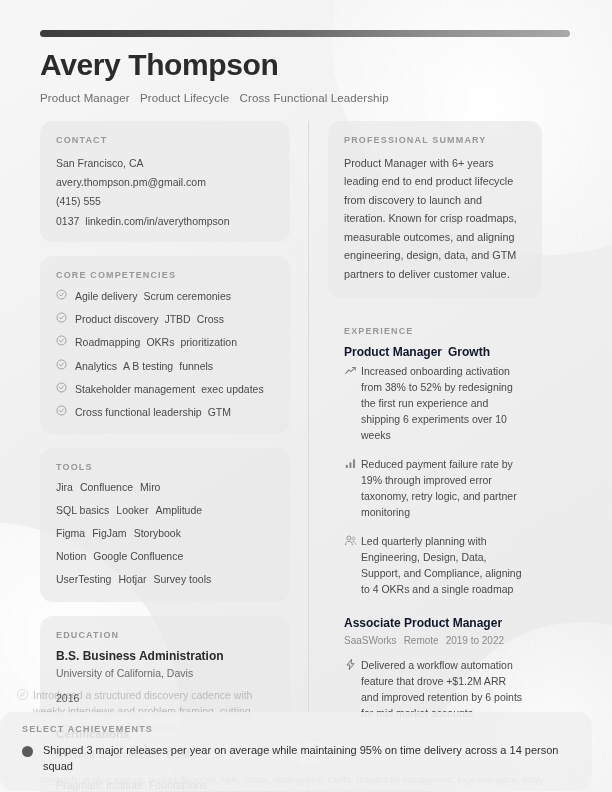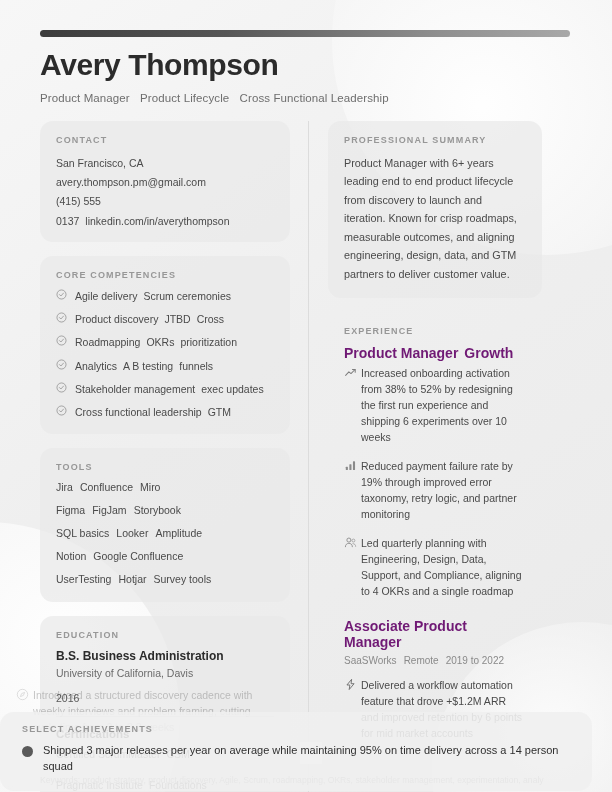--- a/index.html
+++ b/index.html
@@ -204,23 +204,23 @@
   .cert-gap { height: 13px; }
 
   
   .summary-text {
     font-size: 10.8px;
     color: #4a4a4a;
     line-height: 1.72;
   }
   .job { margin-bottom: 2px; }
   .job-title {
-    font-size: 14px;
+    font-size: 12px;
     font-weight: bold;
-    color: #701a75;
+    color: #0f172a;
     margin-bottom: 5px;
   }
   .job-title span { margin-right: 6px; }
   .job-meta {
     font-size: 10px;
     color: #8a8a8a;
     margin-bottom: 12px;
   }
   .job-meta span { margin-right: 7px; }
   .bullet {
@@ -407,24 +407,24 @@
           </div>
         </div>
       </div>
 
       <div class="card">
         <div class="sec-label">TOOLS</div>
         <div class="tool-line">
           <span>Jira</span><span>Confluence</span><span>Miro</span>
         </div>
         <div class="tool-line">
+          <span>SQL basics</span><span>Looker</span><span>Amplitude</span>
+        </div>
+        <div class="tool-line">
           <span>Figma</span><span>FigJam</span><span>Storybook</span>
-        </div>
-        <div class="tool-line">
-          <span>SQL basics</span><span>Looker</span><span>Amplitude</span>
         </div>
         <div class="tool-line">
           <span>Notion</span><span>Google Confluence</span>
         </div>
         <div class="tool-line">
           <span>UserTesting</span><span>Hotjar</span><span>Survey tools</span>
         </div>
       </div>
 
       <div class="card">

